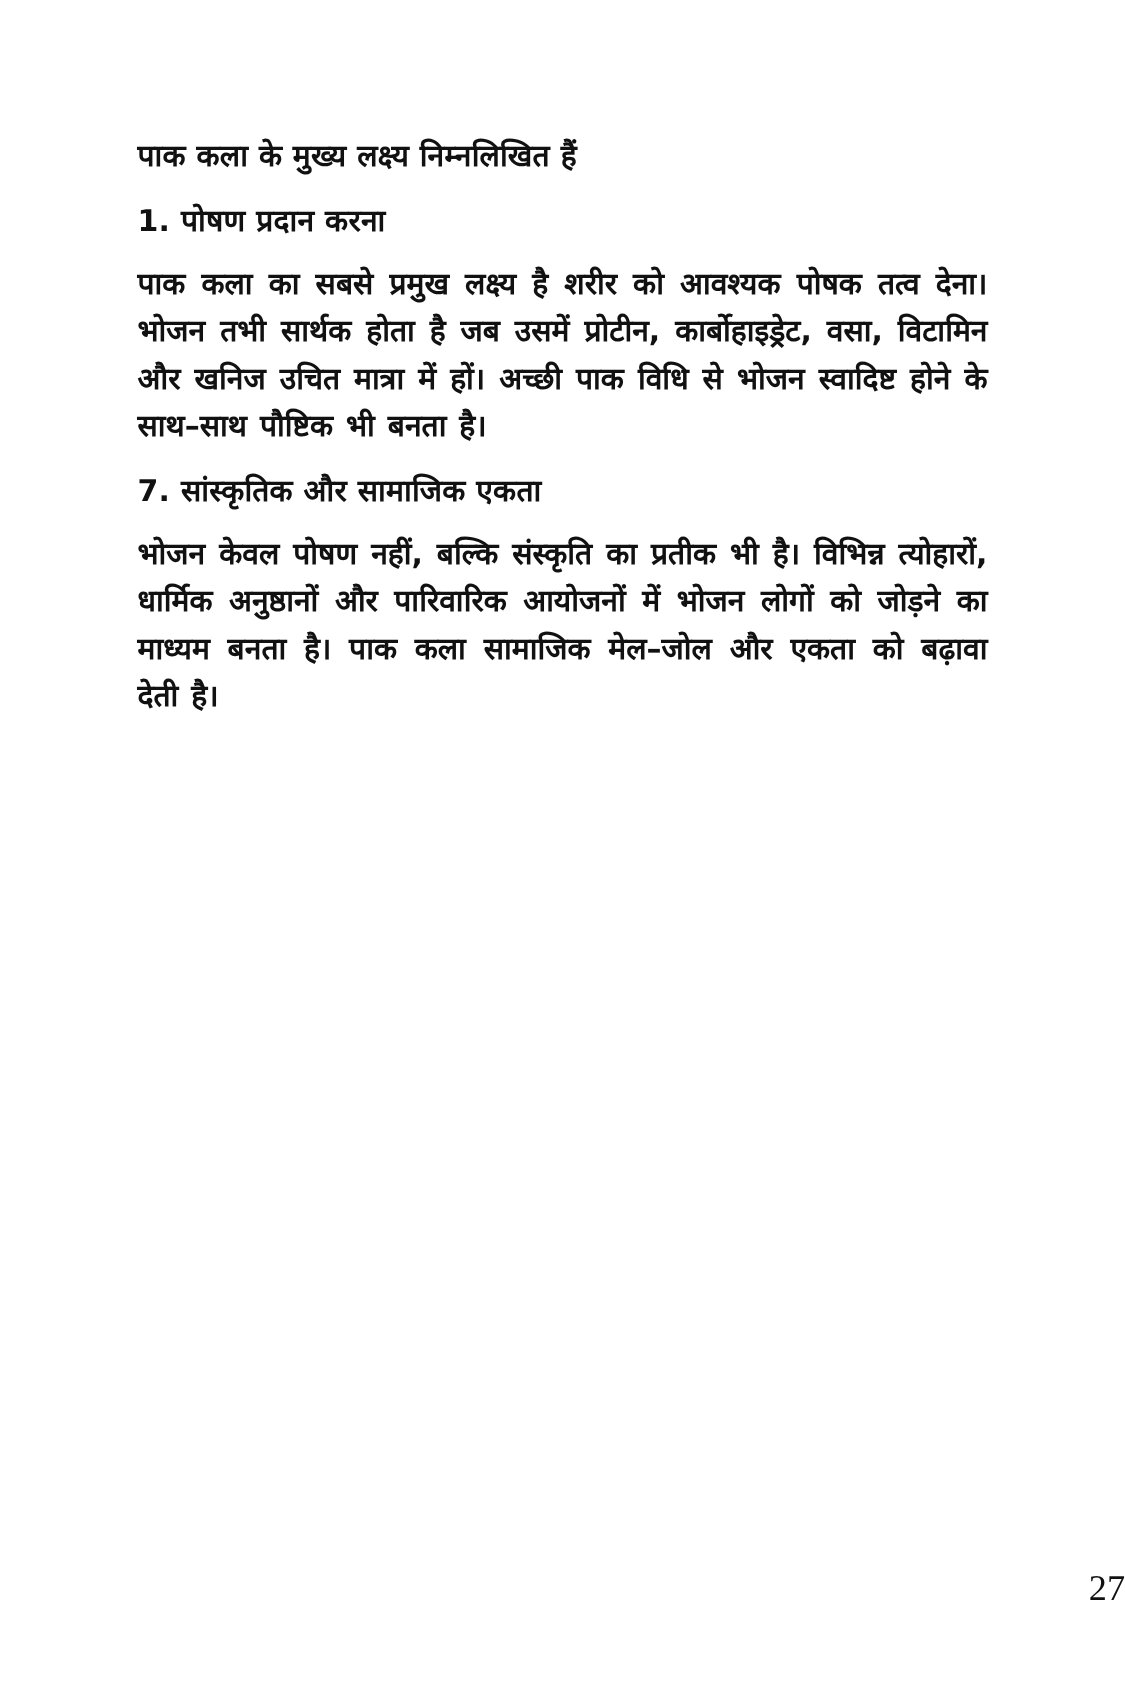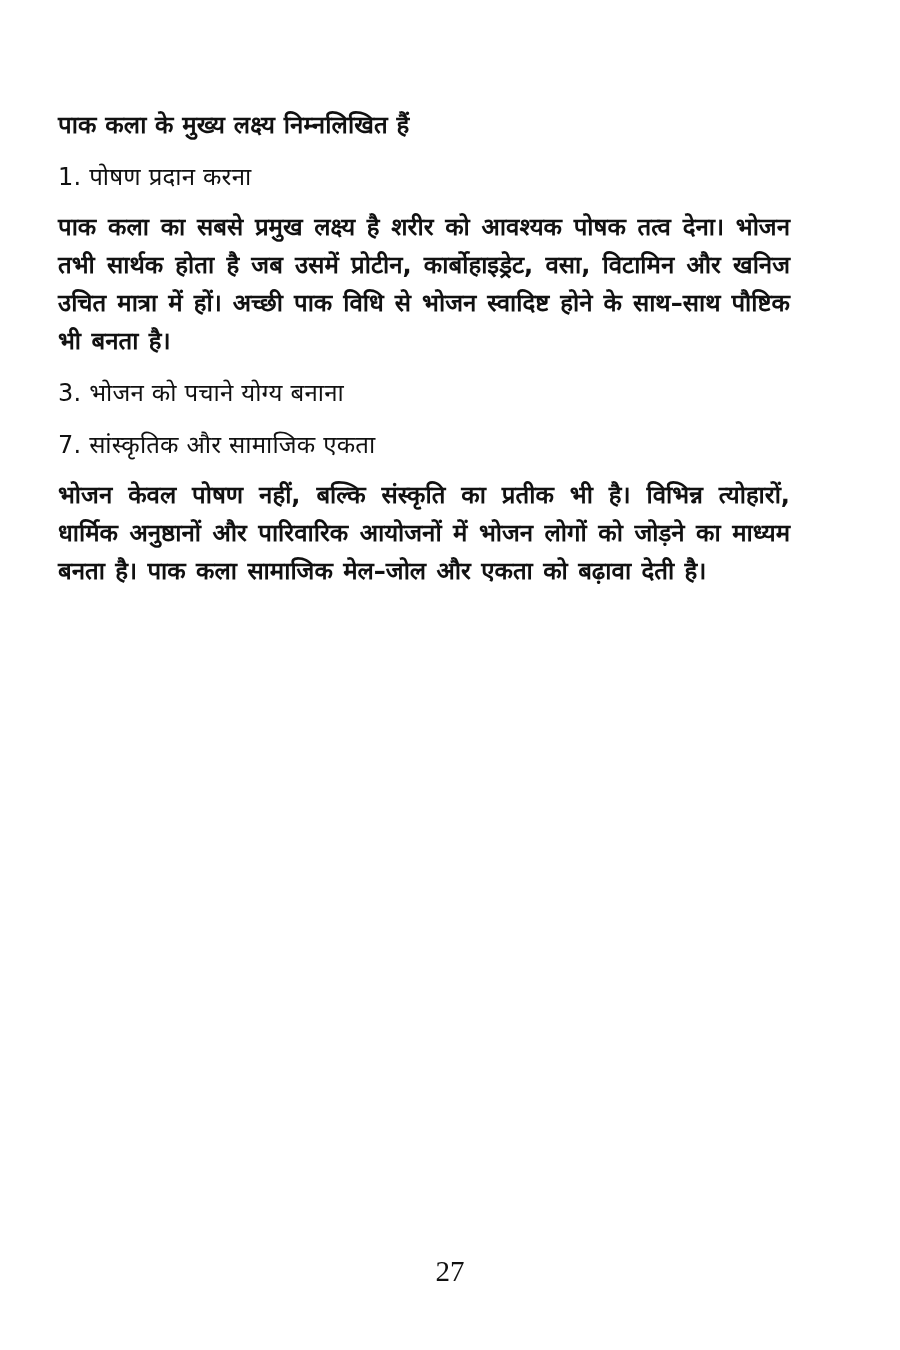--- a/index.html
+++ b/index.html
@@ -7,70 +7,69 @@
   body {
     width: 900px;
     height: 1350px;
     position: relative;
     font-family: "DejaVu Sans", sans-serif;
     color: #111111;
   }
   .page {
     width: 900px;
     height: 1350px;
-    padding: 106px 110px 0 58px;
+    padding: 106px 110px 0 110px;
     position: relative;
     background: #ffffff;
   }
   .intro-line {
     font-size: 24px;
     font-weight: bold;
     line-height: 38px;
     margin-bottom: 12px;
     letter-spacing: 0.2px;
   }
   .section-heading {
     font-size: 24px;
-    font-weight: normal;
+    font-weight: bold;
     line-height: 38px;
     margin-top: 14px;
     margin-bottom: 12px;
     letter-spacing: 0.2px;
   }
   .section-body {
     font-size: 24px;
     font-weight: bold;
     line-height: 38px;
     text-align: justify;
     margin-bottom: 14px;
     word-spacing: 2px;
   }
   .page-number {
     position: absolute;
     bottom: 62px;
     left: 0;
     width: 100%;
-    text-align: center;
+    text-align: right;
     font-family: "Liberation Serif", serif;
     font-size: 29px;
     color: #111111;
   }
 </style>
 </head>
 <body>
 
 <div class="page">
 
   <div class="intro-line">पाक कला के मुख्य लक्ष्य निम्नलिखित हैं</div>
 
   <div class="section-heading">1. पोषण प्रदान करना</div>
   <div class="section-body">पाक कला का सबसे प्रमुख लक्ष्य है शरीर को आवश्यक पोषक तत्व देना। भोजन तभी सार्थक होता है जब उसमें प्रोटीन, कार्बोहाइड्रेट, वसा, विटामिन और खनिज उचित मात्रा में हों। अच्छी पाक विधि से भोजन स्वादिष्ट होने के साथ–साथ पौष्टिक भी बनता है।</div>
 
 
-  <div class="section-heading">3. भोजन को पचाने योग्य बनाना</div>
 
 
   <div class="section-heading">7. सांस्कृतिक और सामाजिक एकता</div>
   <div class="section-body">भोजन केवल पोषण नहीं, बल्कि संस्कृति का प्रतीक भी है। विभिन्न त्योहारों, धार्मिक अनुष्ठानों और पारिवारिक आयोजनों में भोजन लोगों को जोड़ने का माध्यम बनता है। पाक कला सामाजिक मेल–जोल और एकता को बढ़ावा देती है।</div>
 
   <div class="page-number">27</div>
 
 </div>
 
 </body></html>

